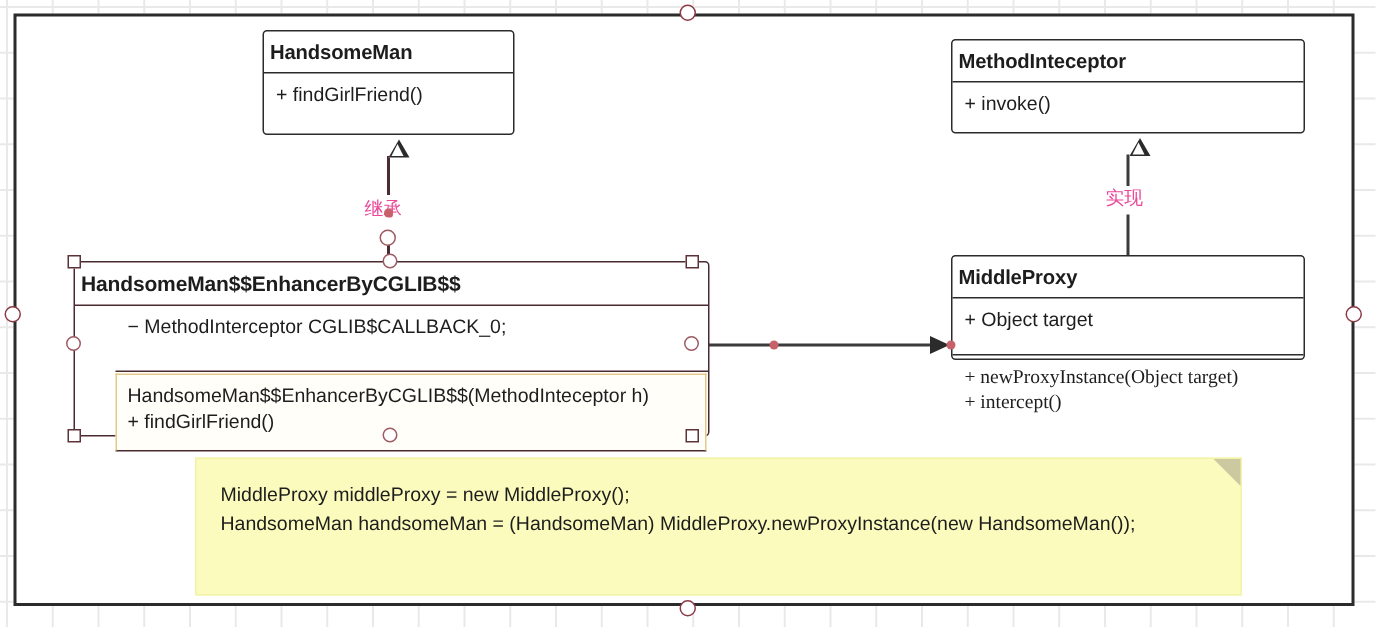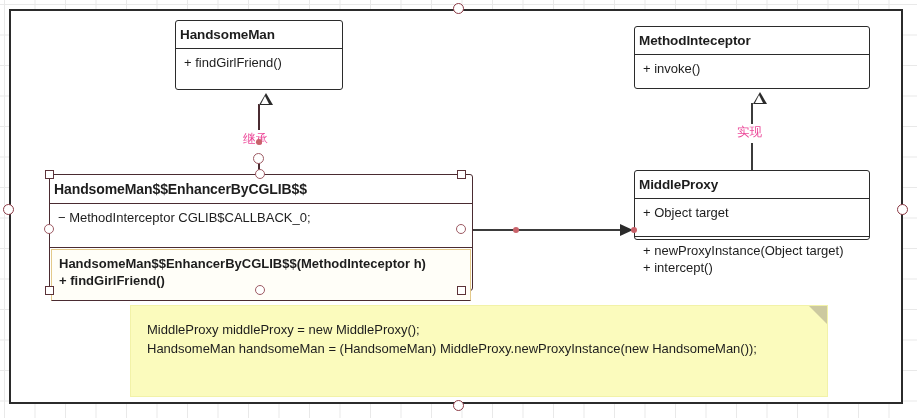--- a/index.html
+++ b/index.html
@@ -84,20 +84,21 @@
   
   #cls-cglib {
     border: 1.6px solid #4a2b31;
   }
   #cls-cglib .uml-title {
     border-bottom-color: #4a2b31;
     font-size: 14px;
   }
   #cls-cglib .uml-compartment {
     border-bottom-color: #4a2b31;
+    margin-left: 27px;
   }
   #cls-cglib-ops {
     border: 1.6px solid #e3c98a;
     background: #fffef8;
     margin: 1px;
     padding: 5px 7px 7px 7px;
     box-sizing: border-box;
   }
   .sel-handle {
     position: absolute;
@@ -260,41 +261,41 @@
   <div class="tri-hollow" style="left:753px; top:92px;"></div>
   <div class="conn-line vert" style="left:751px; top:103px; height:22px;"></div>
   <div class="conn-label" style="left:735px; top:124px;">实现</div>
   <div class="conn-line vert" style="left:751px; top:143px; height:27px;"></div>
 
   <div class="uml-class" id="cls-cglib" style="left:49px; top:174px; width:424px; height:117px;">
     <div class="uml-title">HandsomeMan$$EnhancerByCGLIB$$</div>
     <div class="uml-compartment" style="height:32px;">
       <div class="row">−  MethodInterceptor CGLIB$CALLBACK_0;</div>
     </div>
-    <div class="uml-compartment" id="cls-cglib-ops" style="height:52px;font-weight:bold;">
+    <div class="uml-compartment" id="cls-cglib-ops" style="height:52px;">
       <div class="row">HandsomeMan$$EnhancerByCGLIB$$(MethodInteceptor h)</div>
       <div class="row">+ findGirlFriend()</div>
     </div>
   </div>
 
   <div class="sel-handle" style="left:45px;  top:170px;"></div>
   <div class="sel-handle round" style="left:255px; top:169px;"></div>
   <div class="sel-handle" style="left:457px; top:170px;"></div>
   <div class="sel-handle round" style="left:44px;  top:224px;"></div>
   <div class="sel-handle round" style="left:456px; top:224px;"></div>
   <div class="sel-handle" style="left:45px;  top:286px;"></div>
   <div class="sel-handle round" style="left:255px; top:285px;"></div>
   <div class="sel-handle" style="left:457px; top:286px;"></div>
 
   <div class="uml-class" id="cls-middleproxy" style="left:634px; top:170px; width:236px; height:70px;">
     <div class="uml-title">MiddleProxy</div>
     <div class="uml-compartment" style="height:26px;">
       <div class="row">+ Object target</div>
     </div>
-    <div class="uml-compartment" style="height:42px; border-bottom:none;">
+    <div class="uml-compartment" style="height:42px; border-bottom:none;font-family:Liberation Serif, serif;">
       <div class="row">+ newProxyInstance(Object target)</div>
       <div class="row">+ intercept()</div>
     </div>
   </div>
 
   <div class="conn-line horiz" style="left:468px; top:229px; width:155px;"></div>
   <div class="arrow-solid-right" style="left:620px; top:224px;"></div>
   <div class="conn-dot" style="left:513px; top:227px;"></div>
   <div class="conn-dot" style="left:631px; top:227px;"></div>
 

